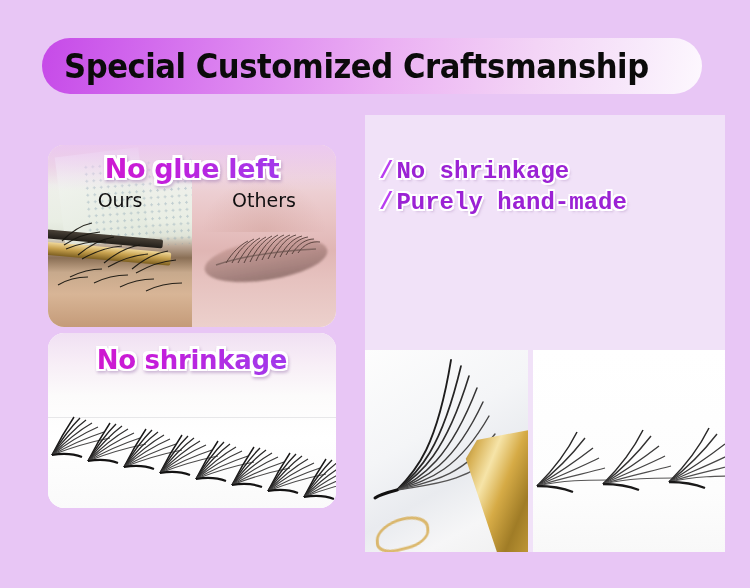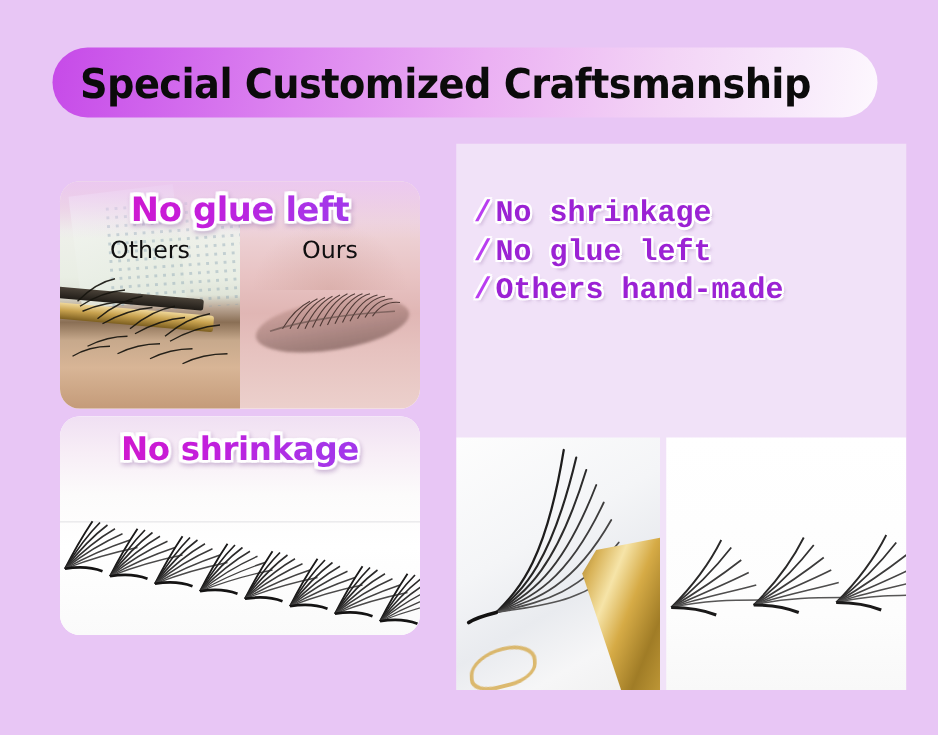--- a/index.html
+++ b/index.html
@@ -374,22 +374,22 @@
         </g>
       </svg>
     </div>
   </div>
 
   <div class="tint-top"></div>
 
   <div class="overlay-title overlay-glue">No glue left</div>
 
   <div class="compare-labels">
+    <div class="compare-label">Ours</div>
     <div class="compare-label">Others</div>
-    <div class="compare-label">Ours</div>
   </div>
 </div>
 
 <div class="card card-shrink">
   <div class="shrink-surface"></div>
 
   <svg class="lash-svg" viewBox="0 0 288 175" preserveAspectRatio="none">
     <defs>
       <g id="fan">
         <path d="M0 46 C6 34 14 20 22 8" stroke="#1b1a1a" stroke-width="1.5" fill="none"></path>
@@ -431,24 +431,21 @@
   <div class="overlay-title overlay-shrink">No shrinkage</div>
 </div>
 
 <div class="right-panel">
 
   <div class="bullets">
     <div class="bullet">
       <span class="slash">/</span><span>No shrinkage</span>
     </div>
     <div class="bullet">
-      <span class="slash">/</span><span>No glue left</span>
-    </div>
-    <div class="bullet">
-      <span class="slash">/</span><span>Others hand-made</span>
+      <span class="slash">/</span><span>Purely hand-made</span>
     </div>
   </div>
 
   <div class="photo-strip">
 
     <div class="photo photo-tweezer">
       <svg class="lash-svg" viewBox="0 0 163 202" preserveAspectRatio="none">
         <g fill="none" stroke-linecap="round">
           <path d="M32 140 C52 120 72 96 86 10" stroke="#1d1c1c" stroke-width="1.8"></path>
           <path d="M32 140 C54 122 76 100 96 16" stroke="#252424" stroke-width="1.7"></path>

